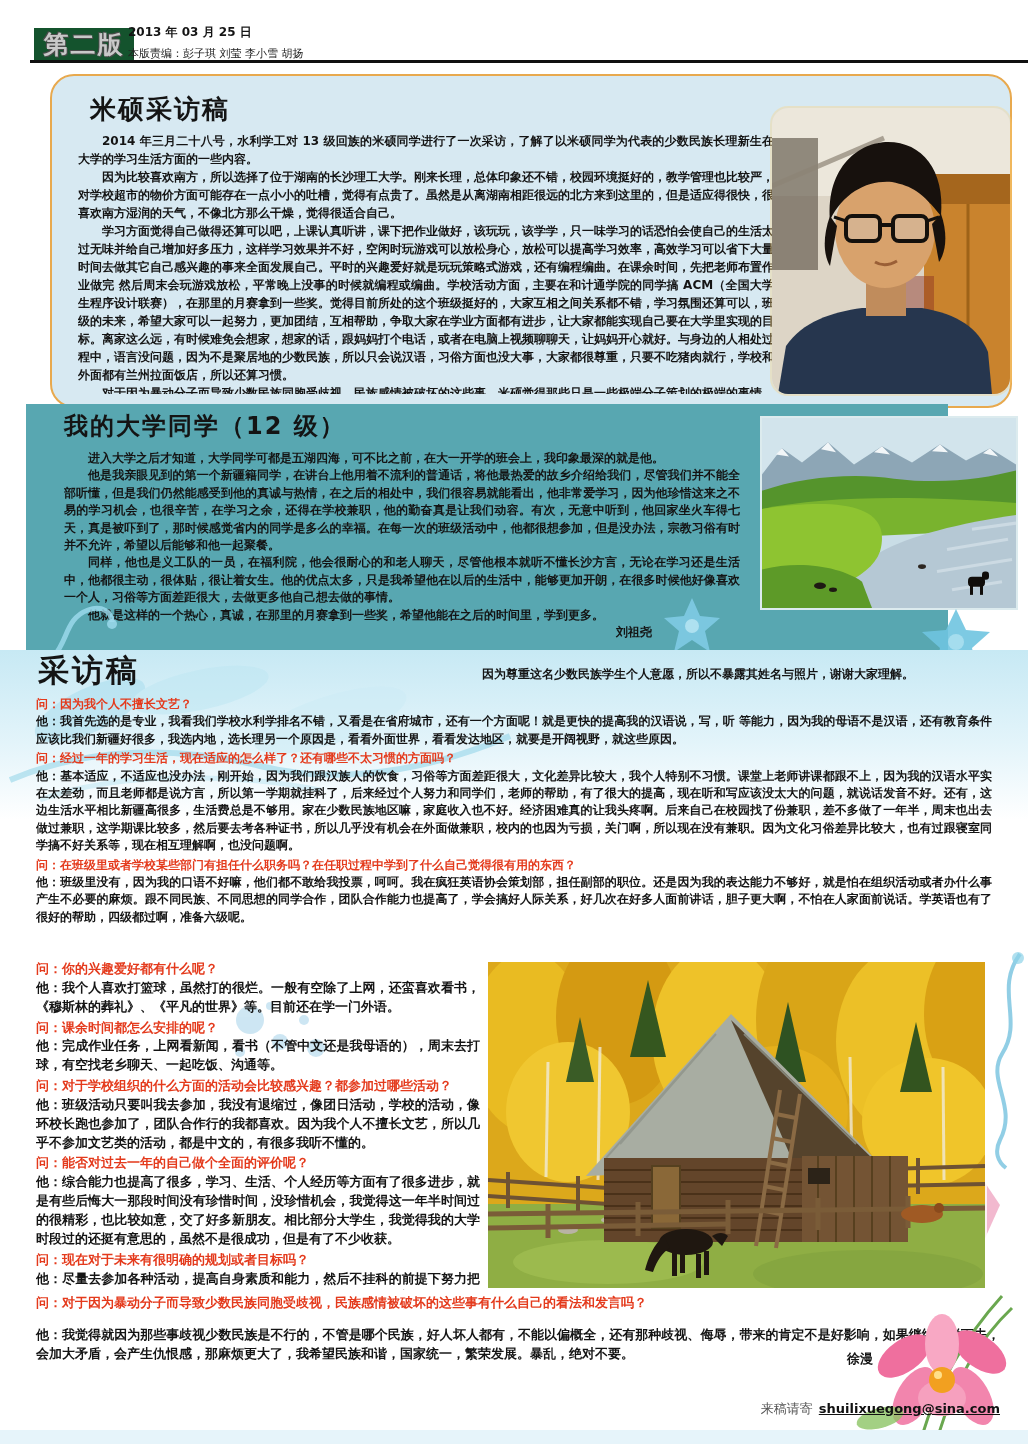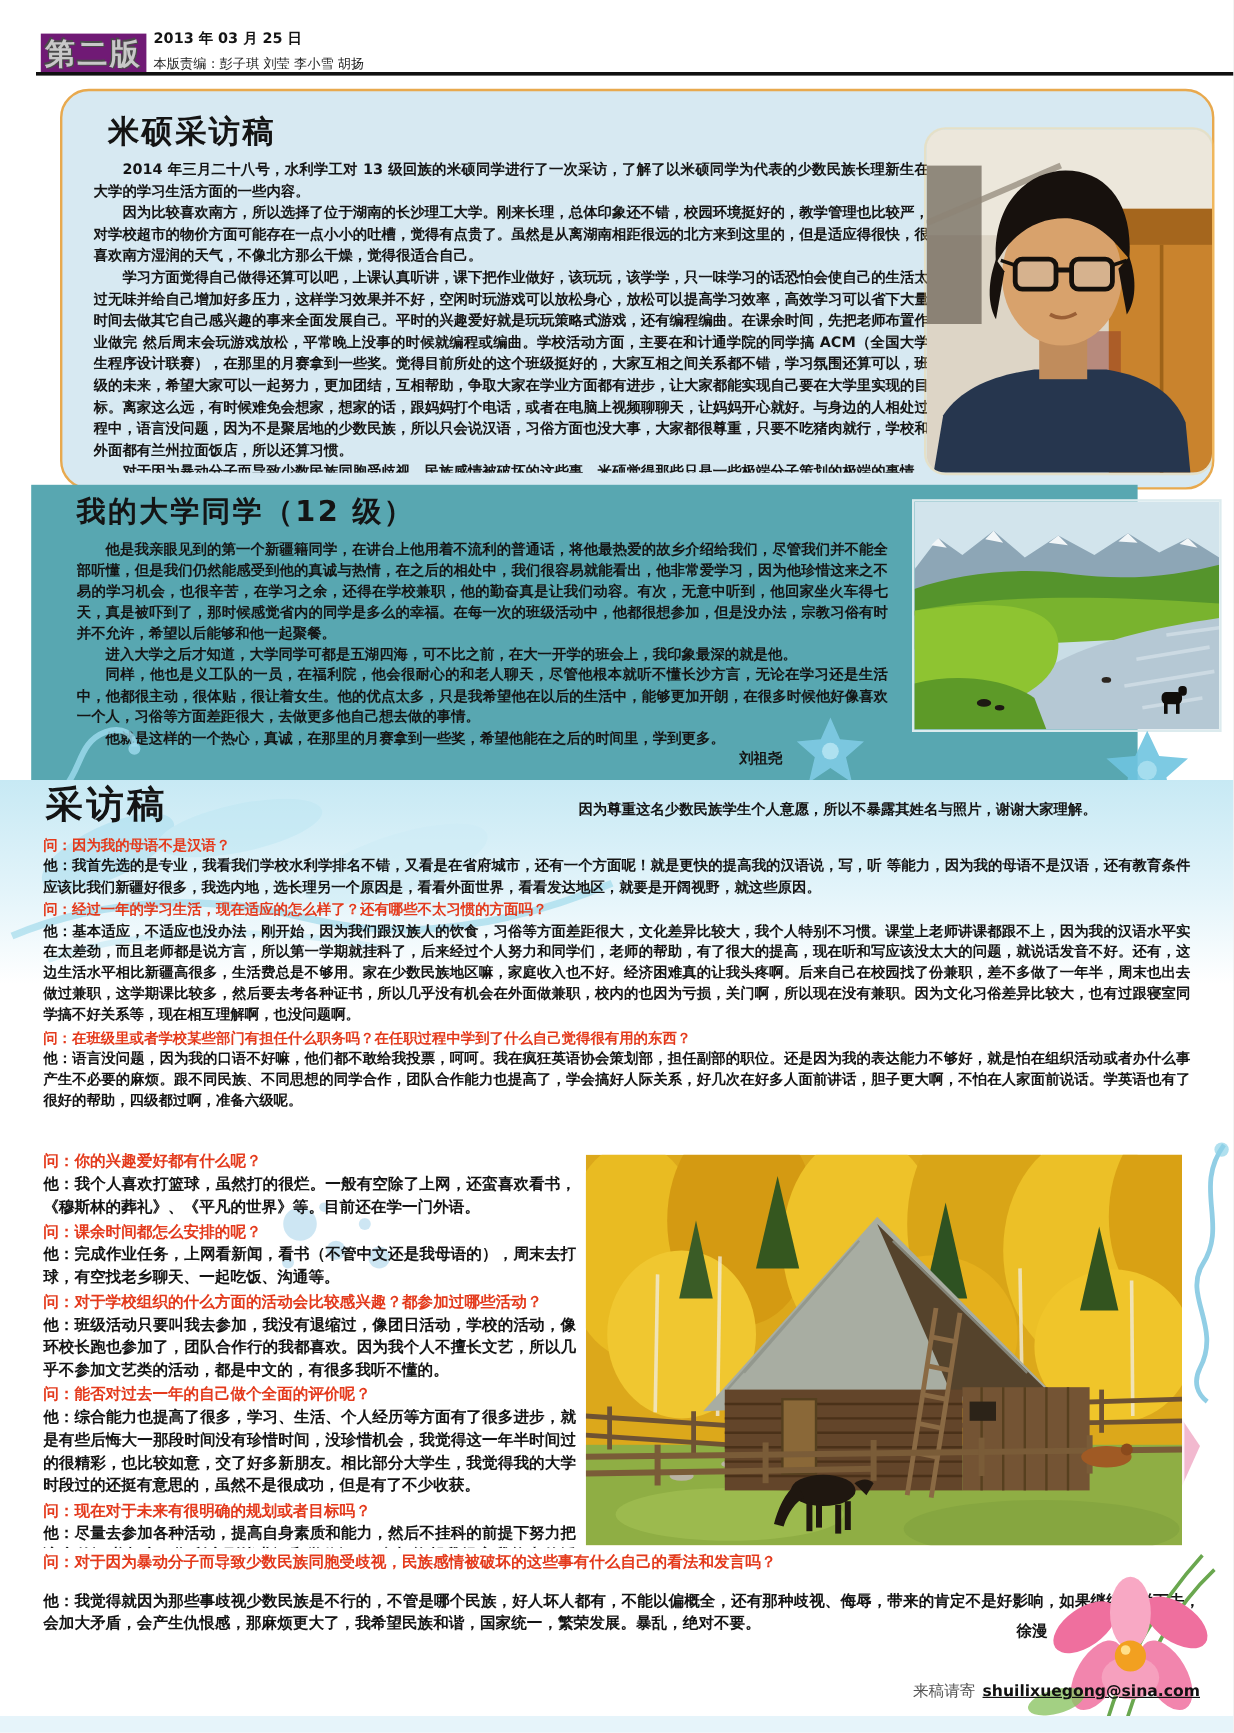--- a/index.html
+++ b/index.html
@@ -1,19 +1,19 @@
 <!DOCTYPE html>
 <html style="--text-black: #141414; --article1-bg: #d7e9f2; --article1-border: #e8a94e; --teal-band: #58a7b1; --question-red: #e43a1c; --masthead-red: #c41f2d; --footer-gray: #555555;"><head>
 <meta charset="utf-8">
 <style>
   html,body{margin:0;padding:0;background:#e9e9e9;}
   .page{position:relative;width:1028px;height:1444px;margin:0 auto;background:#fff;overflow:hidden;
         font-family:"DejaVu Sans","Liberation Sans",sans-serif;color:var(--text-black,#141414);}
   
-  .edition{position:absolute;left:34px;top:28px;width:88px;height:34px;background:#701a75;
+  .edition{position:absolute;left:34px;top:28px;width:100px;height:34px;background:#14532d;
            font-size:25px;font-weight:bold;line-height:34px;text-align:center;color:#c8c8c8;
            text-shadow:1px 1px 0 #4a4a4a,-1px -1px 0 #4a4a4a;letter-spacing:2px;}
   .pub{position:absolute;left:128px;top:24px;}
   .pub-date{font-size:12px;font-weight:bold;}
   .pub-editors{font-size:11px;margin-top:5px;color:#222;}
   .masthead{position:absolute;right:20px;top:16px;font-family:"DejaVu Serif","Liberation Serif",serif;
             font-size:33px;font-weight:bold;font-style:italic;color:var(--masthead-red,#c41f2d);letter-spacing:9px;}
   .header-rule{position:absolute;left:30px;right:0;top:60px;height:3px;background:#101010;}
   
   .a1{position:absolute;left:50px;top:74px;width:958px;height:330px;background:var(--article1-bg,#d7e9f2);
@@ -103,22 +103,22 @@
         <line x1="74" y1="113" x2="62" y2="109" stroke="#14100c" stroke-width="3"></line>
         <line x1="155" y1="113" x2="167" y2="109" stroke="#14100c" stroke-width="3"></line>
         <path d="M103,154 Q113,160 125,153" stroke="#9a5f36" stroke-width="3" fill="none"></path>
       </svg>
     </figure>
   </section>
 
   <section class="a2">
     <h1>我的大学同学（12 级）</h1>
     <div class="text">
+      <p>进入大学之后才知道，大学同学可都是五湖四海，可不比之前，在大一开学的班会上，我印象最深的就是他。</p>
       <p>他是我亲眼见到的第一个新疆籍同学，在讲台上他用着不流利的普通话，将他最热爱的故乡介绍给我们，尽管我们并不能全部听懂，但是我们仍然能感受到他的真诚与热情，在之后的相处中，我们很容易就能看出，他非常爱学习，因为他珍惜这来之不易的学习机会，也很辛苦，在学习之余，还得在学校兼职，他的勤奋真是让我们动容。有次，无意中听到，他回家坐火车得七天，真是被吓到了，那时候感觉省内的同学是多么的幸福。在每一次的班级活动中，他都很想参加，但是没办法，宗教习俗有时并不允许，希望以后能够和他一起聚餐。</p>
-      <p>进入大学之后才知道，大学同学可都是五湖四海，可不比之前，在大一开学的班会上，我印象最深的就是他。</p>
       <p>同样，他也是义工队的一员，在福利院，他会很耐心的和老人聊天，尽管他根本就听不懂长沙方言，无论在学习还是生活中，他都很主动，很体贴，很让着女生。他的优点太多，只是我希望他在以后的生活中，能够更加开朗，在很多时候他好像喜欢一个人，习俗等方面差距很大，去做更多他自己想去做的事情。</p>
       <p>他就是这样的一个热心，真诚，在那里的月赛拿到一些奖，希望他能在之后的时间里，学到更多。</p>
       <div class="sig">刘祖尧</div>
     </div>
     <figure class="landscape">
       <svg viewBox="0 0 254 188" preserveAspectRatio="none">
         <rect width="254" height="188" fill="#c9dde6"></rect>
         <rect width="254" height="54" fill="#d2e4ec"></rect>
         <path d="M0,56 L20,30 40,44 66,24 92,46 120,28 150,44 178,26 204,42 228,30 254,46 254,74 0,74 Z" fill="#8da6b6"></path>
         <path d="M14,36 L20,30 27,38 Z M59,31 L66,24 74,34 Z M112,34 L120,28 128,36 Z M170,33 L178,26 186,34 Z M221,35 L228,30 236,38 Z" fill="#f2f6f8"></path>
@@ -168,30 +168,30 @@
         <ellipse cx="330" cy="70" rx="80" ry="24" fill="#cdecf6" transform="rotate(-18 330 70)"></ellipse>
         <path d="M10,130 C90,96 180,96 260,116 C340,136 430,120 510,86" stroke="#8fd3e8" stroke-width="6" fill="none"></path>
         <path d="M40,150 C120,120 240,124 320,140" stroke="#bfe7f3" stroke-width="5" fill="none"></path>
       </g>
     </svg>
     <h1 class="a3-title">采访稿</h1>
     <div class="a3-note">因为尊重这名少数民族学生个人意愿，所以不暴露其姓名与照片，谢谢大家理解。</div>
 
     <div class="qa-full">
       <div class="qa">
-        <p class="q">问：因为我的母语不是汉语？</p>
+        <p class="q">问：因为我个人不擅长文艺？</p>
         <p class="a">他：我首先选的是专业，我看我们学校水利学排名不错，又看是在省府城市，还有一个方面呢！就是更快的提高我的汉语说，写，听 等能力，因为我的母语不是汉语，还有教育条件应该比我们新疆好很多，我选内地，选长理另一个原因是，看看外面世界，看看发达地区，就要是开阔视野，就这些原因。</p>
       </div>
       <div class="qa">
         <p class="q">问：经过一年的学习生活，现在适应的怎么样了？还有哪些不太习惯的方面吗？</p>
         <p class="a">他：基本适应，不适应也没办法，刚开始，因为我们跟汉族人的饮食，习俗等方面差距很大，文化差异比较大，我个人特别不习惯。课堂上老师讲课都跟不上，因为我的汉语水平实在太差劲，而且老师都是说方言，所以第一学期就挂科了，后来经过个人努力和同学们，老师的帮助，有了很大的提高，现在听和写应该没太大的问题，就说话发音不好。还有，这边生活水平相比新疆高很多，生活费总是不够用。家在少数民族地区嘛，家庭收入也不好。经济困难真的让我头疼啊。后来自己在校园找了份兼职，差不多做了一年半，周末也出去做过兼职，这学期课比较多，然后要去考各种证书，所以几乎没有机会在外面做兼职，校内的也因为亏损，关门啊，所以现在没有兼职。因为文化习俗差异比较大，也有过跟寝室同学搞不好关系等，现在相互理解啊，也没问题啊。</p>
       </div>
       <div class="qa">
         <p class="q">问：在班级里或者学校某些部门有担任什么职务吗？在任职过程中学到了什么自己觉得很有用的东西？</p>
-        <p class="a">他：语言没问题，因为我的口语不好嘛，他们都不敢给我投票，呵呵。我在疯狂英语协会策划部，担任副部的职位。还是因为我的表达能力不够好，就是怕在组织活动或者办什么事产生不必要的麻烦。跟不同民族、不同思想的同学合作，团队合作能力也提高了，学会搞好人际关系，好几次在好多人面前讲话，胆子更大啊，不怕在人家面前说话。学英语也有了很好的帮助，四级都过啊，准备六级呢。</p>
+        <p class="a">他：班级里没有，因为我的口语不好嘛，他们都不敢给我投票，呵呵。我在疯狂英语协会策划部，担任副部的职位。还是因为我的表达能力不够好，就是怕在组织活动或者办什么事产生不必要的麻烦。跟不同民族、不同思想的同学合作，团队合作能力也提高了，学会搞好人际关系，好几次在好多人面前讲话，胆子更大啊，不怕在人家面前说话。学英语也有了很好的帮助，四级都过啊，准备六级呢。</p>
       </div>
     </div>
 
     <svg class="deco" style="left:220px;top:340px;" width="120" height="90">
       <g fill="#3e9ed0" opacity="0.25">
         <circle cx="30" cy="30" r="14"></circle>
           <circle cx="60" cy="52" r="8"></circle>
           <circle cx="84" cy="30" r="5"></circle>
         <circle cx="50" cy="16" r="4"></circle>
           <circle cx="96" cy="58" r="9"></circle>

